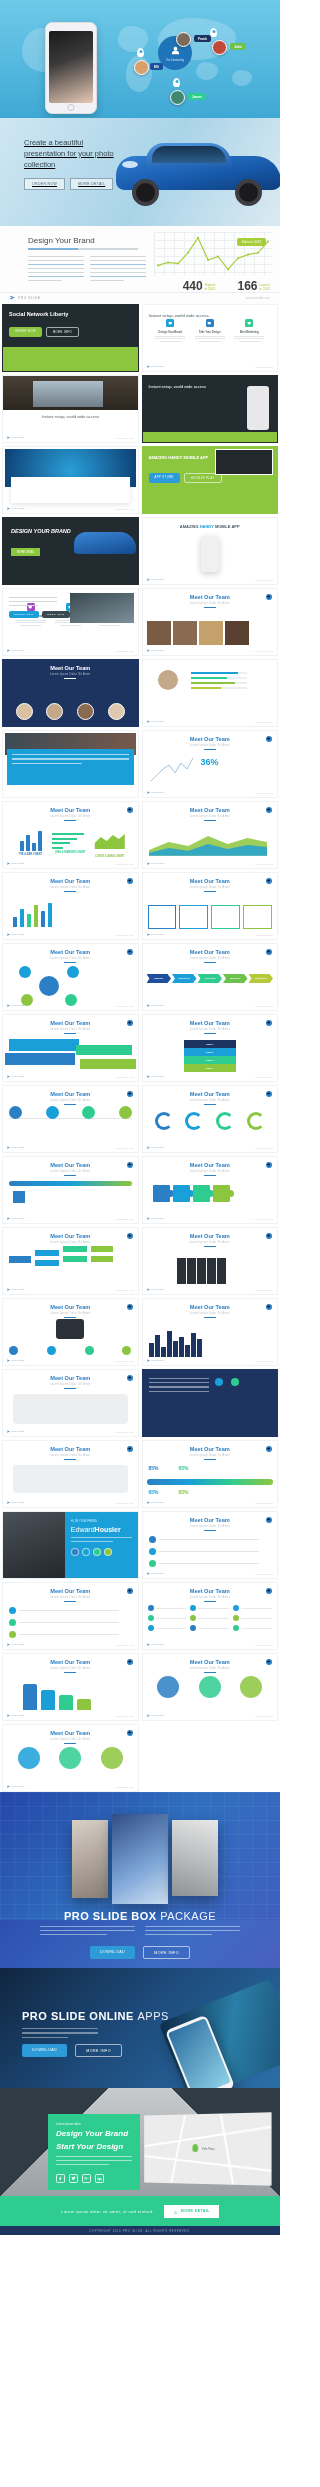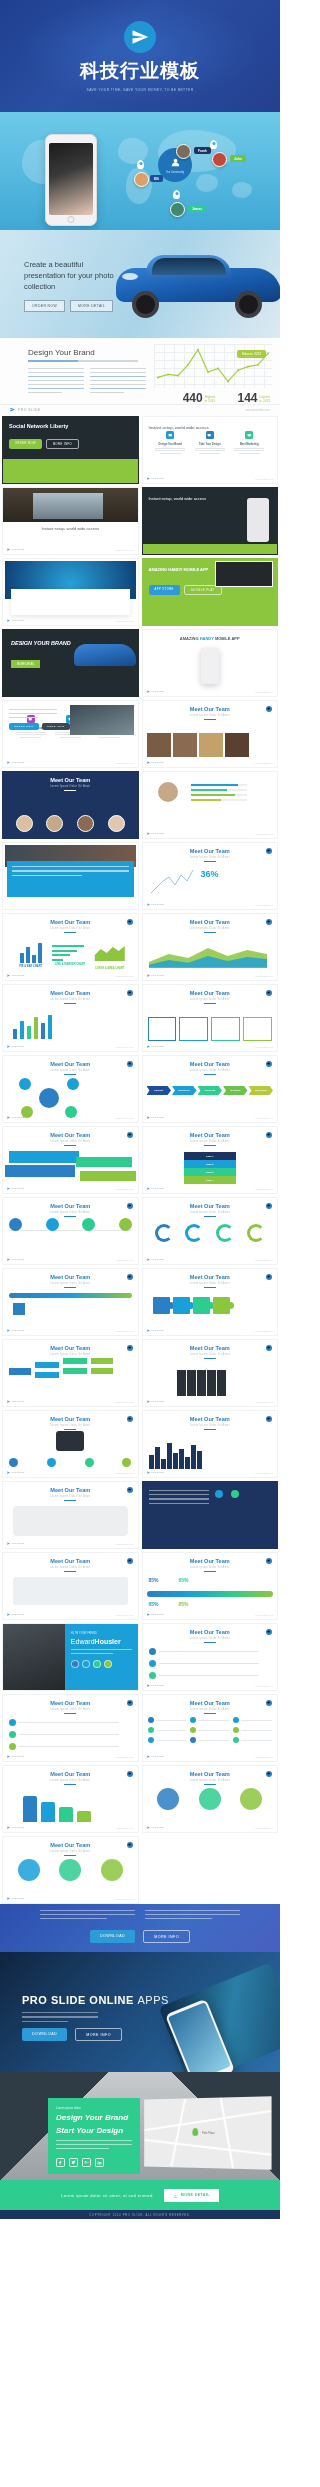--- a/index.html
+++ b/index.html
@@ -66,21 +66,21 @@
   .av{position:absolute;width:15px;height:15px;border-radius:50%;border:1.5px solid #fff;
      overflow:hidden;box-shadow:0 1px 3px rgba(0,0,0,.25);}
   .tag{position:absolute;font-size:3.2px;color:#fff;padding:1.5px 4px;border-radius:2px;font-weight:bold;}
   .pin{position:absolute;width:7px;height:9px;background:#fff;
     border-radius:50% 50% 50% 50%/60% 60% 40% 40%;}
   .pin::after{content:"";position:absolute;left:50%;top:2px;transform:translateX(-50%);
     width:3px;height:3px;border-radius:50%;background:#3ea8d4;}
 
   
   .s-car{height:108px;background:linear-gradient(120deg,#cfe6f2 0%,#a9d4e8 55%,#dceaf2 100%);}
-  .car-txt{position:absolute;left:24px;top:30px;width:96px;}
+  .car-txt{position:absolute;left:24px;top:20px;width:96px;text-decoration:underline;}
   .car-txt h3{font-size:7.5px;color:#36464f;font-weight:normal;line-height:1.45;}
   .btnrow{margin-top:7px;display:flex;gap:5px;}
   .obtn{font-size:3.4px;color:#4a5a63;border:1px solid #8fa6b2;background:rgba(255,255,255,.55);
     padding:3px 7px;letter-spacing:.4px;}
   .car{position:absolute;right:-6px;top:20px;width:180px;height:68px;}
   .car .body{position:absolute;left:10px;top:18px;width:165px;height:34px;
     background:linear-gradient(170deg,#2f7fd4,#1657a8 60%,#0f3f7d);
     border-radius:28px 38px 12px 12px;}
   .car .cab{position:absolute;left:40px;top:5px;width:86px;height:24px;
     background:linear-gradient(175deg,#4e97e0,#1f5fae);border-radius:24px 30px 2px 2px;}
@@ -212,29 +212,20 @@
   .gfoot .btn svg{width:5px;height:5px;fill:#2ecc8f;}
 
   .thinbar{height:9px;background:#1d3461;display:flex;align-items:center;
     justify-content:center;font-size:2.8px;color:#8fa4c4;letter-spacing:.6px;}
 </style>
 </head>
 <body>
 
 <div class="page">
 
-  <div class="hero">
-    <div class="hero-logo">
-      <svg viewBox="0 0 24 24">
-          <path fill="#fff" d="M2 21l21-9L2 3v7l15 2-15 2z"></path>
-        </svg>
-    </div>
-    <div class="hero-title">科技行业模板</div>
-    <div class="hero-sub">SAVE YOUR TIME, SAVE YOUR MONEY, TO BE BETTER</div>
-  </div>
 
   <div class="sec s-map">
     <div class="wm">
       <i style="left:22px;top:28px;width:46px;height:44px;"></i>
       <i style="left:58px;top:62px;width:26px;height:40px;"></i>
       <i style="left:118px;top:26px;width:30px;height:26px;"></i>
       <i style="left:126px;top:56px;width:26px;height:36px;"></i>
       <i style="left:158px;top:18px;width:78px;height:42px;"></i>
       <i style="left:196px;top:62px;width:22px;height:18px;"></i>
       <i style="left:232px;top:70px;width:20px;height:16px;"></i>
@@ -332,21 +323,21 @@
       <div class="badge-g">Sales in 2013</div>
     </div>
 
     <div class="stats">
       <div class="stat">
         <b>440</b><u>
         <span>Highest</span><br>
         <span>in 2013</span></u>
       </div>
       <div class="stat">
-        <b>144</b><u>
+        <b>166</b><u>
         <span>Lowest</span><br>
         <span>in 2013</span></u>
       </div>
     </div>
 
     <div class="foot">
       <div class="bl">
         <svg viewBox="0 0 24 24">
             <path fill="#2b7fc4" d="M2 21l21-9L2 3v7l15 2-15 2z"></path>
           </svg>
@@ -1384,20 +1375,30 @@
                 <path fill="#2b7fc4" d="M2 21l21-9L2 3v7l15 2-15 2z"></path>
               </svg>
               <span>PRO SLIDE</span>
             </div>
             <div class="b">www.proslide.com</div>
           </div>
         </div>
       </div>
     </div>
 
+  <div class="banner b-box">
+    <div style="position:absolute;inset:0;background-image:linear-gradient(rgba(255,255,255,.05) 1px,transparent 1px),linear-gradient(90deg,rgba(255,255,255,.05) 1px,transparent 1px);background-size:14px 14px;"></div>
+    <div class="book" style="left:72px;top:28px;width:36px;height:78px;background:linear-gradient(160deg,#d8cfc6,#8a7f74);"></div>
+    <div class="book" style="left:112px;top:22px;width:56px;height:90px;background:linear-gradient(150deg,#2f4d86,#7fa7d8 60%,#cfe0f2);"></div>
+    <div class="book" style="left:172px;top:28px;width:46px;height:76px;background:linear-gradient(200deg,#e8e8e8,#8e9295);"></div>
+    <div class="b-ttl" style="top:118px;">
+      <b>PRO SLIDE BOX</b>
+      <span>PACKAGE</span>
+    </div>
+  </div>
 
   <div class="banner" style="height:48px;background:linear-gradient(135deg,#2d4fae,#3c6cc4 60%,#4a5fc0);">
     <div class="b-cols" style="top:6px;">
       <div style="flex:1">
           <i></i>
           <i></i>
           <i style="width:70%"></i>
         </div>
       <div style="flex:1">
           <i></i>

